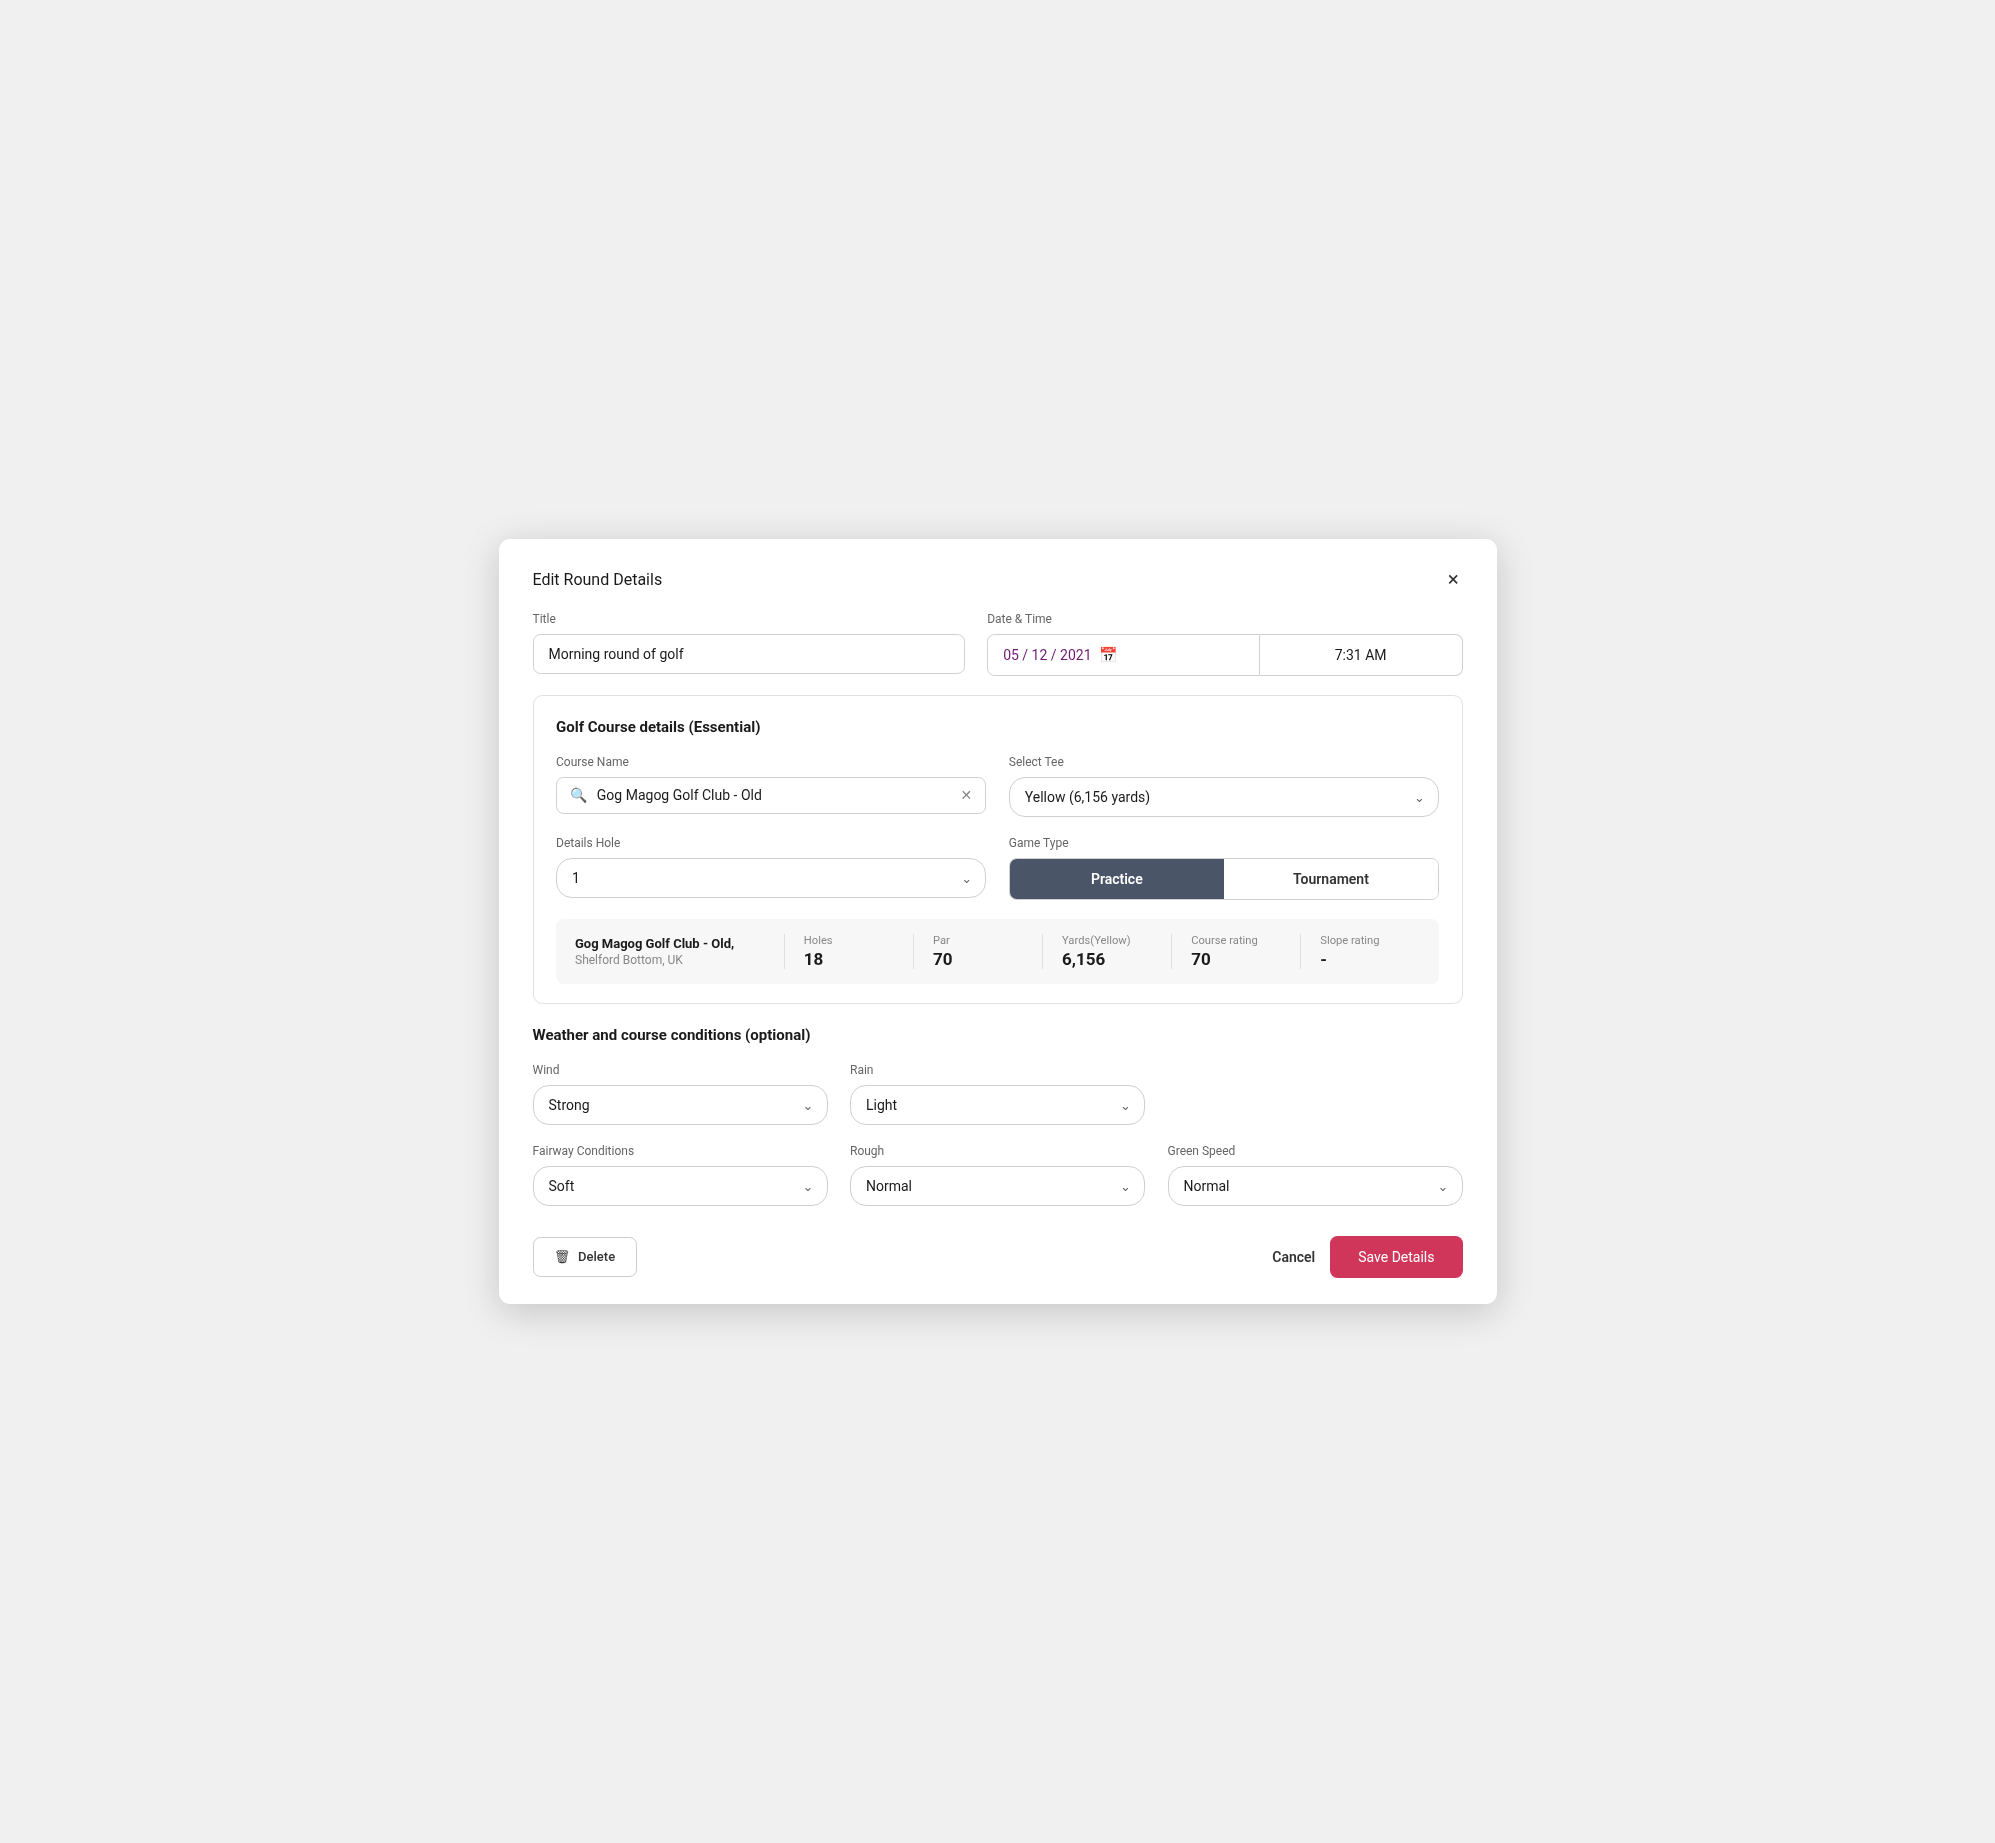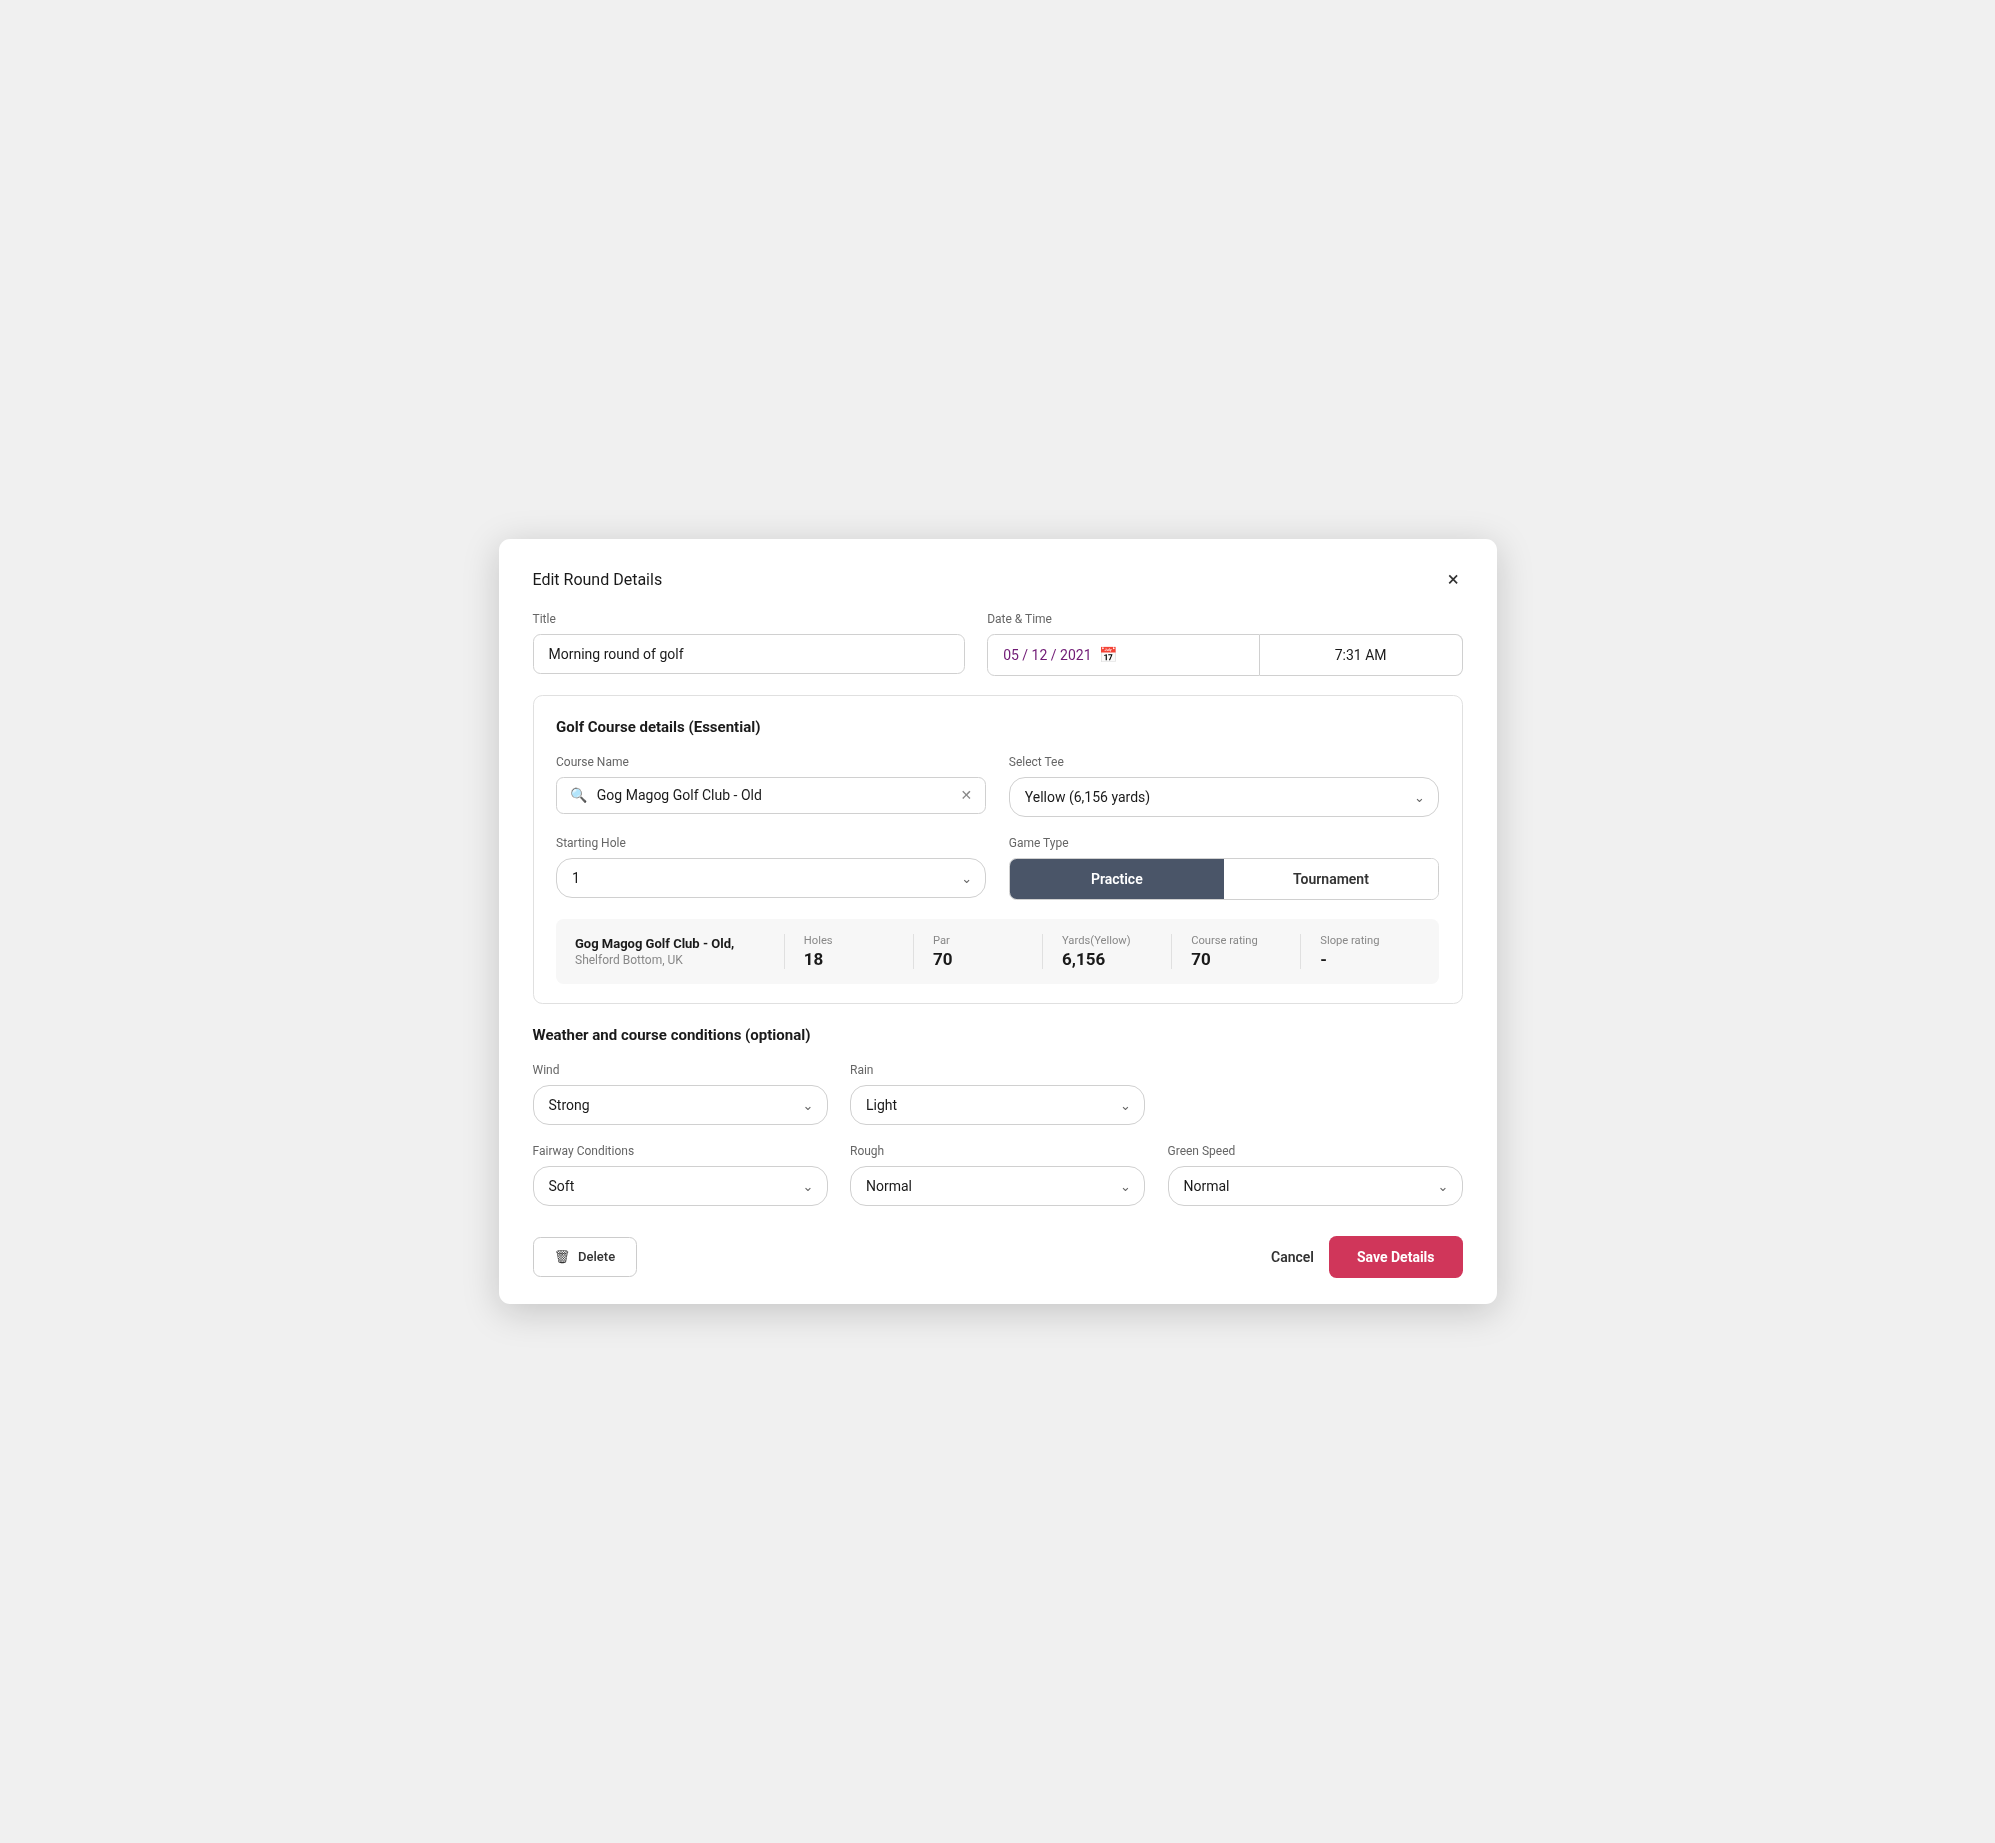--- a/index.html
+++ b/index.html
@@ -328,21 +328,21 @@
       padding: 11.2px 15px;
     }
 
     .save-btn {
       background: #d0365a;
       color: #fff;
       border: none;
       border-radius: 7.5px;
       padding: 13px 28px;
       font-size: 14px;
-      font-weight: 700;
+      font-weight: 400;
       cursor: pointer;
     }
 
     .date-text {
       font-size: 14px;
       color: #701a75;
     }
   </style>
 </head>
 <body>
@@ -396,21 +396,21 @@
               <option>Red</option>
               <option>Blue</option>
             </select>
             <span class="select-chevron">⌄</span>
           </div>
         </div>
       </div>
 
       <div class="form-row">
         <div class="form-group half">
-          <label class="form-label">Starting Hole</label>
+          <label class="form-label">Details Hole</label>
           <div class="select-wrapper">
             <select>
               <option>1</option><option>2</option><option>3</option><option>4</option>
               <option>5</option><option>6</option><option>7</option><option>8</option>
               <option>9</option><option>10</option>
             </select>
             <span class="select-chevron">⌄</span>
           </div>
         </div>
         <div class="form-group half">

